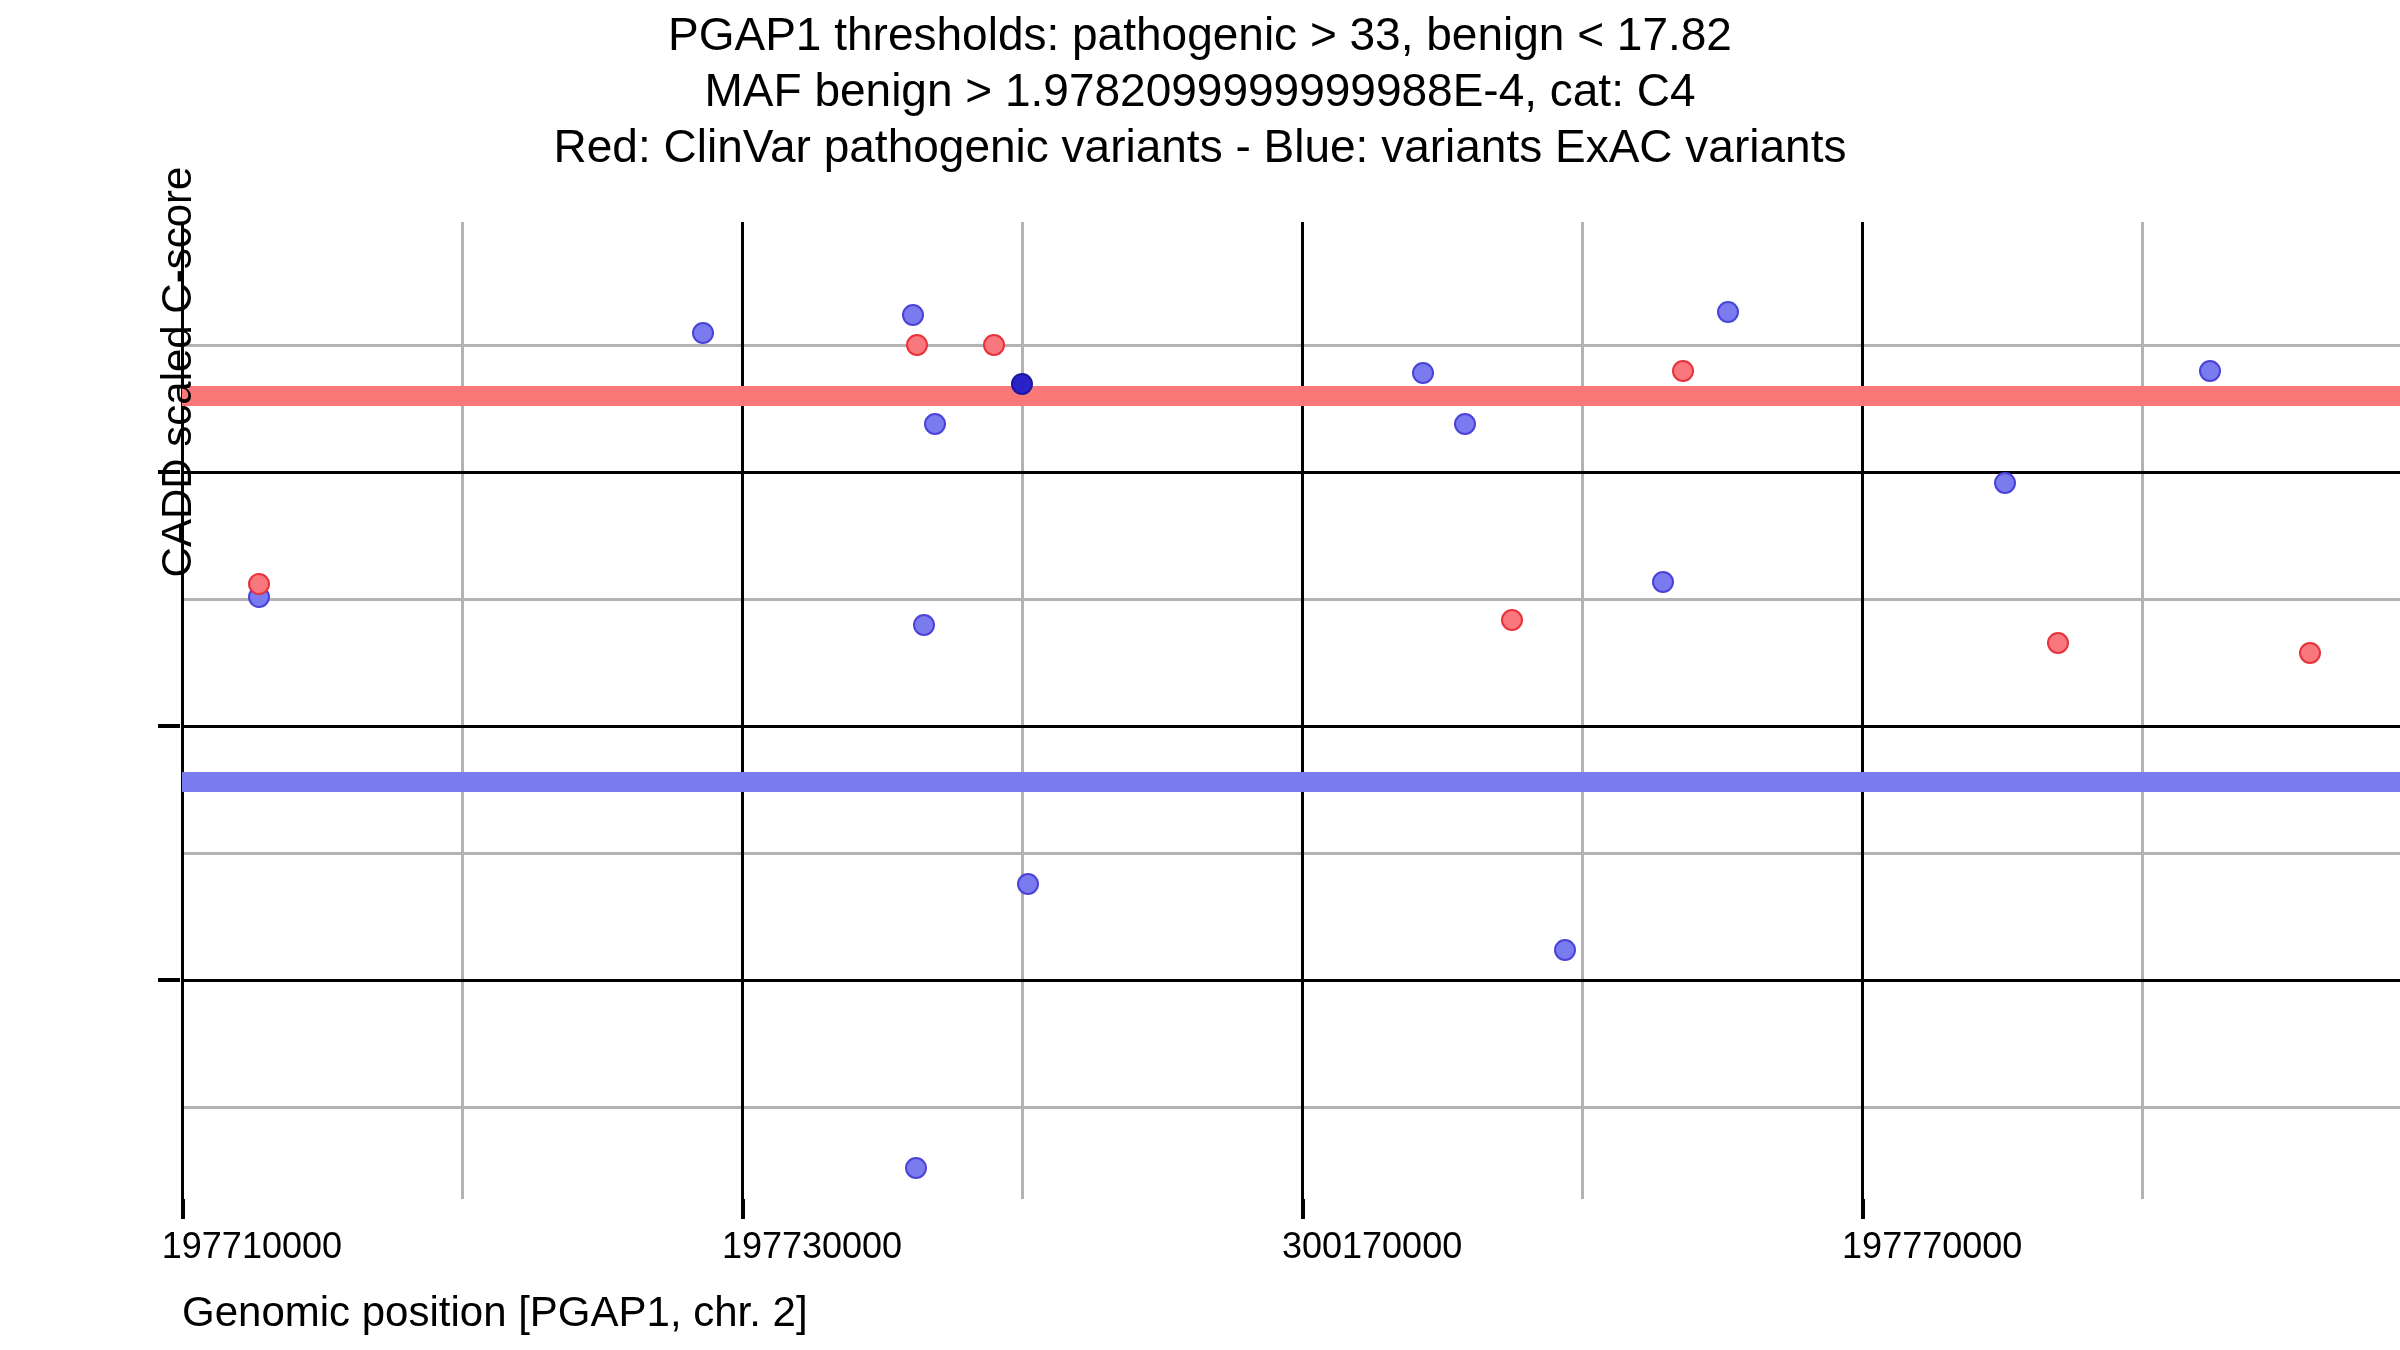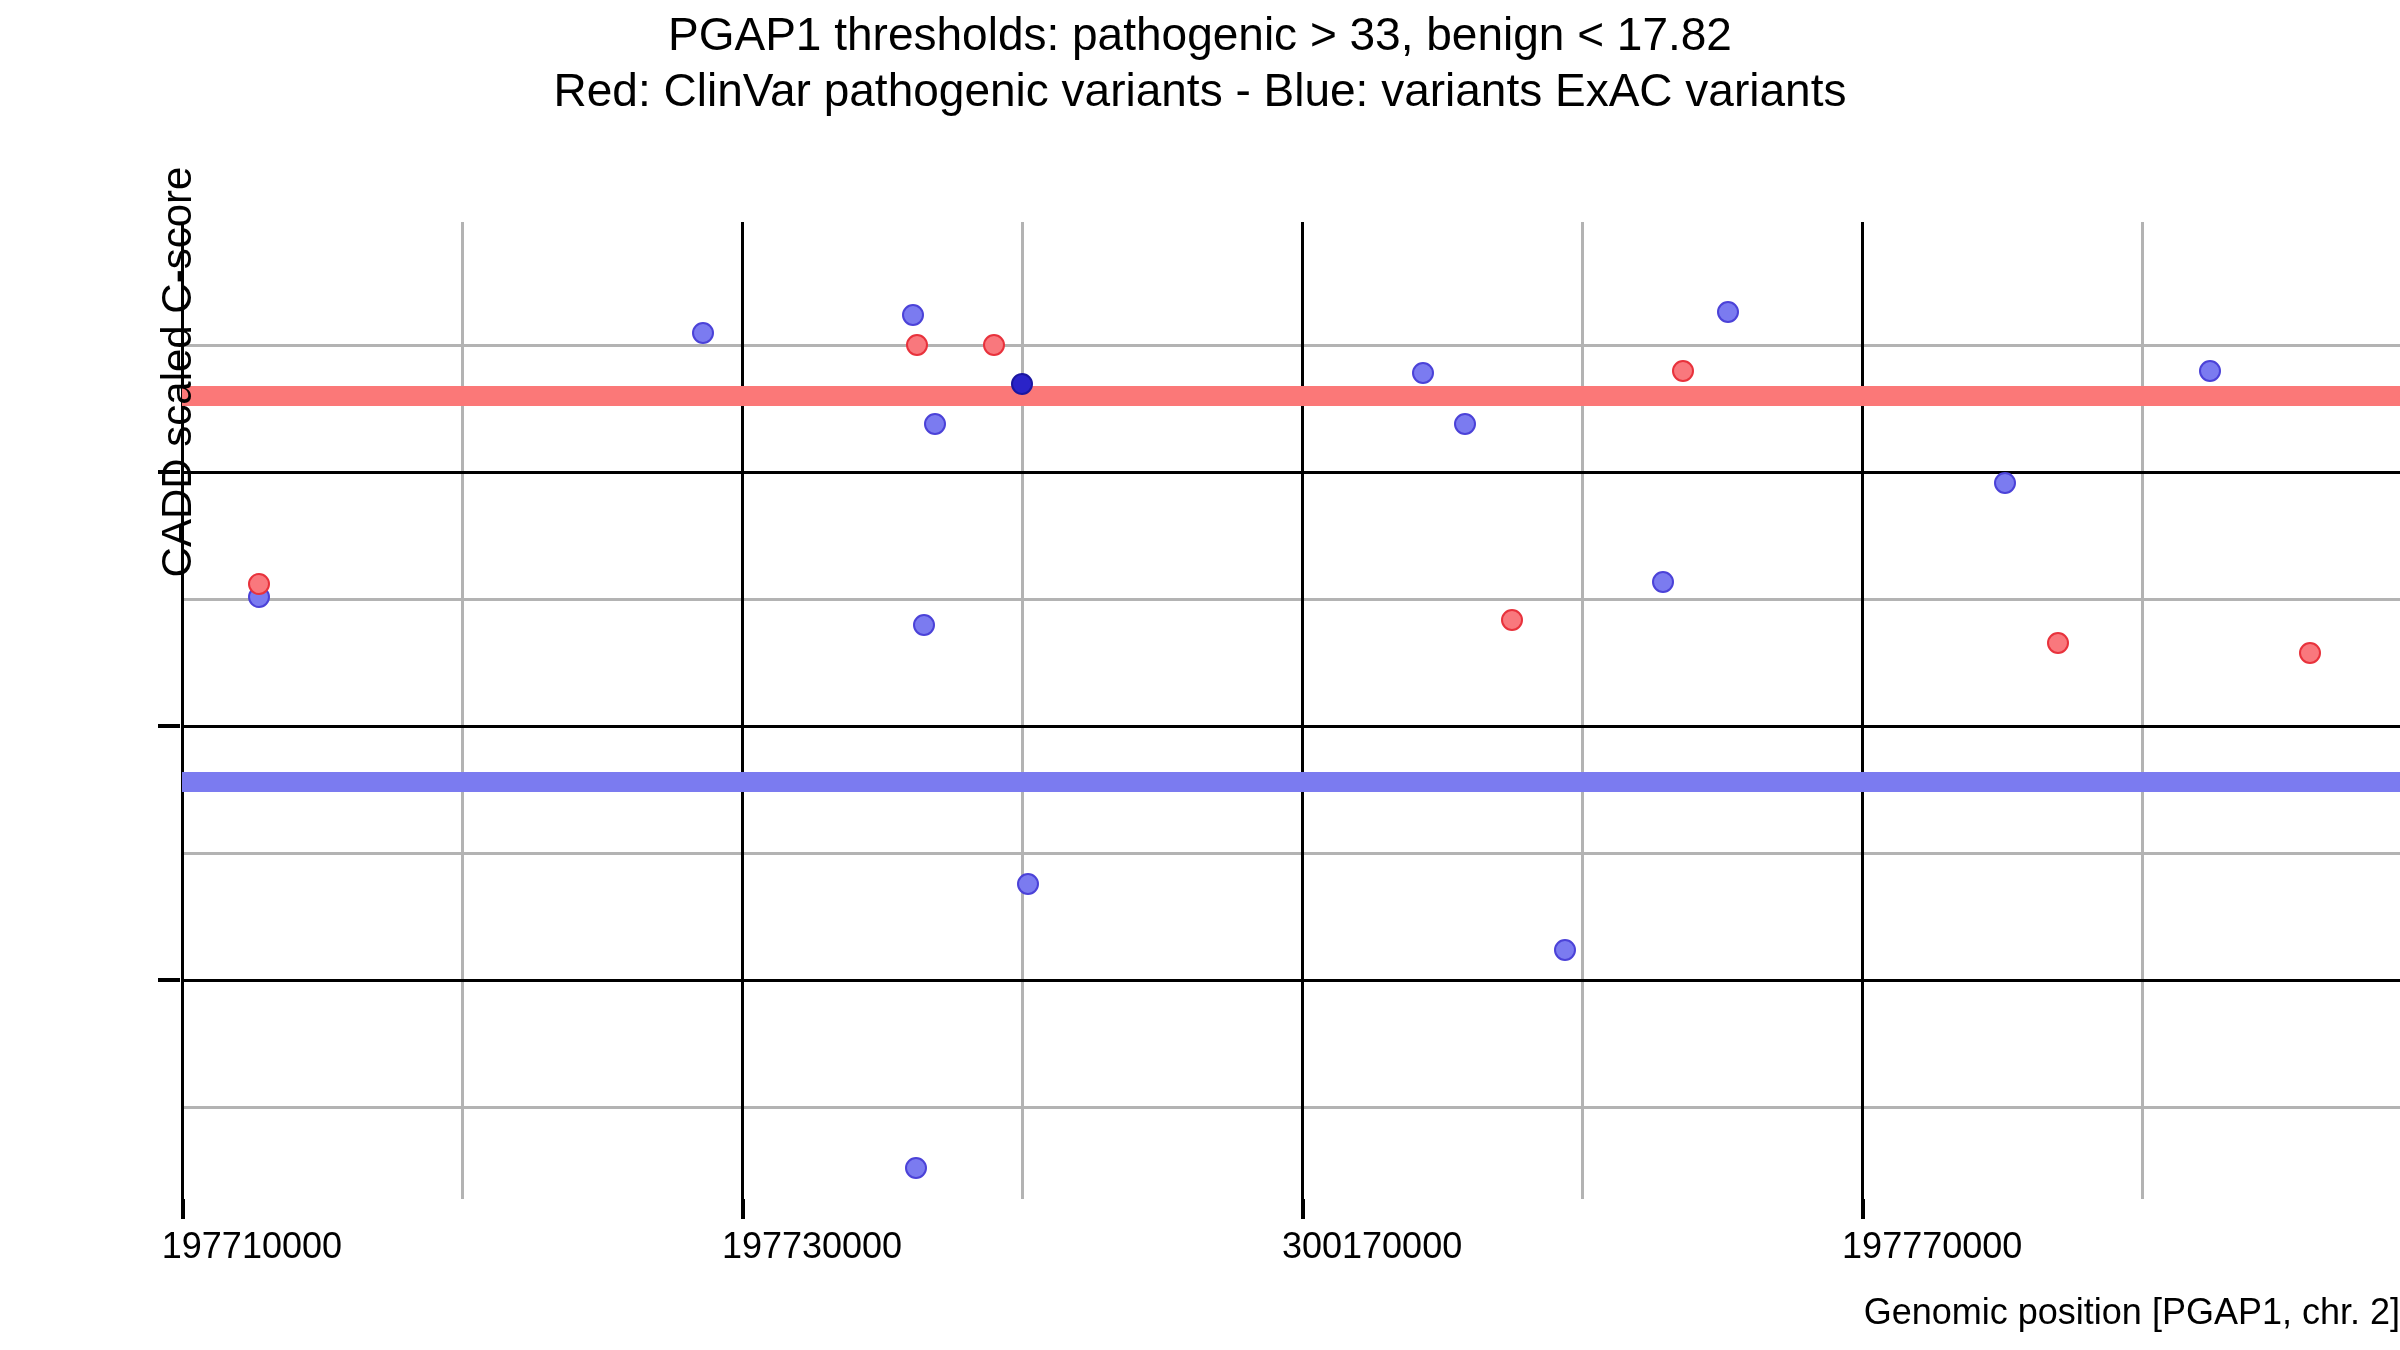--- a/index.html
+++ b/index.html
@@ -34,30 +34,31 @@
   
   .ytick{position:absolute;width:22px;height:4px;background:#000;left:-24px;}
   .xtick{position:absolute;top:977px;width:4px;height:20px;background:#000;margin-left:-1px;}
   .xtlabel{position:absolute;top:1004px;width:320px;margin-left:-160px;
            text-align:right;font-size:36px;line-height:40px;}
 
   
   #ylab{position:absolute;left:-26px;top:500px;width:700px;
         transform:rotate(-90deg);transform-origin:0 0;
         font-size:42px;line-height:42px;text-align:center;white-space:nowrap;}
-  #xlab{position:absolute;left:0;top:1068px;width:2218px;text-align:right;
-        font-size:36px;line-height:44px;white-space:nowrap;}
+  #xlab{position:absolute;left:0;top:1068px;width:2218px;text-align:left;
+        font-size:42px;line-height:44px;white-space:nowrap;}
 </style>
 </head>
 <body>
 
 <div id="root">
 
   <div id="title">
     <div class="tline">PGAP1 thresholds: pathogenic &gt; 33, benign &lt; 17.82</div>
+    <div class="tline">MAF benign &gt; 1.9782099999999988E-4, cat: C4</div>
     <div class="tline">Red: ClinVar pathogenic variants - Blue: variants ExAC variants</div>
   </div>
 
   <div id="plot">
     <div id="gridlines">
         <div class="vline minor" style="left: 279.051px;"></div>
         <div class="vline minor" style="left: 839.152px;"></div>
         <div class="vline minor" style="left: 1399.25px;"></div>
         <div class="vline minor" style="left: 1959.35px;"></div>
         <div class="hline minor" style="top: 884.319px;"></div>

